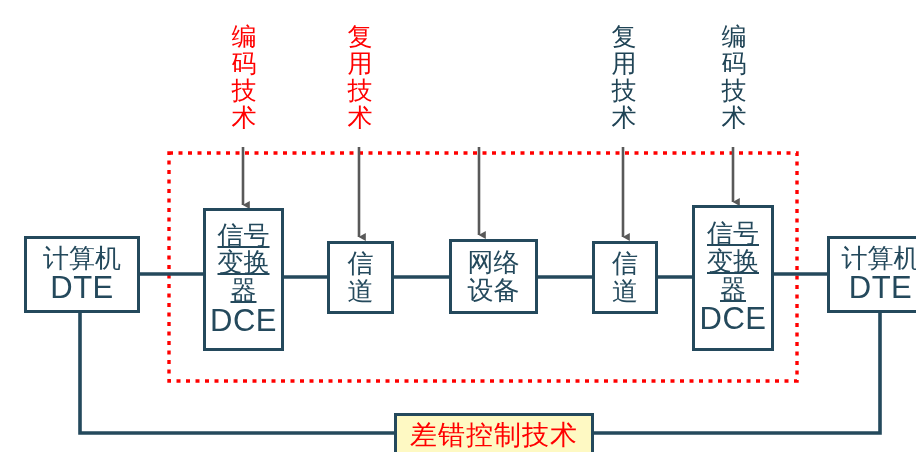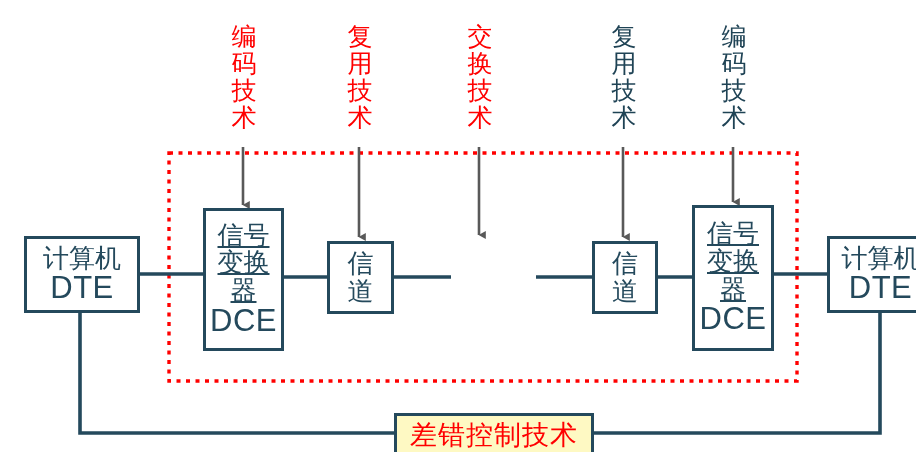--- a/index.html
+++ b/index.html
@@ -94,38 +94,40 @@
     </g>
 
     <g stroke="#24495c" stroke-width="3.6" fill="none" stroke-linecap="square">
       <path d="M59,297 L59,418 L375,418"></path>
       <path d="M859,297 L859,418 L571,418"></path>
     </g>
   </svg>
 
   <div class="vlabel red" style="left:205px;top:8px;">编码技术</div>
   <div class="vlabel red" style="left:321px;top:8px;">复用技术</div>
-  <div class="vlabel red" style="left:441px;top:8px;">交换技术</div>
   <div class="vlabel navy" style="left:585px;top:8px;">复用技术</div>
   <div class="vlabel navy" style="left:695px;top:8px;">编码技术</div>
 
   <div class="nodebox" style="left:3px;top:221px;width:116px;height:77px;">
     <span class="cn">计算机</span>
     <span class="en">DTE</span>
   </div>
 
   <div class="nodebox" style="left:182px;top:193px;width:81px;height:143px;">
     <span class="cn two" style="display:block;width:56px;word-break:break-all;line-height:1.07;">信号变换器</span>
     <span class="en">DCE</span>
   </div>
 
   <div class="nodebox" style="left:306px;top:226px;width:67px;height:73px;">
     <span class="cn" style="display:block;width:29px;word-break:break-all;line-height:1.07;">信道</span>
   </div>
 
+  <div class="nodebox" style="left:428px;top:224px;width:89px;height:75px;">
+    <span class="cn" style="display:block;width:56px;word-break:break-all;line-height:1.07;">网络设备</span>
+  </div>
 
   <div class="nodebox" style="left:571px;top:226px;width:66px;height:73px;">
     <span class="cn" style="display:block;width:29px;word-break:break-all;line-height:1.07;">信道</span>
   </div>
 
   <div class="nodebox" style="left:671px;top:190px;width:82px;height:146px;">
     <span class="cn two" style="display:block;width:56px;word-break:break-all;line-height:1.07;">信号变换器</span>
     <span class="en">DCE</span>
   </div>
 

